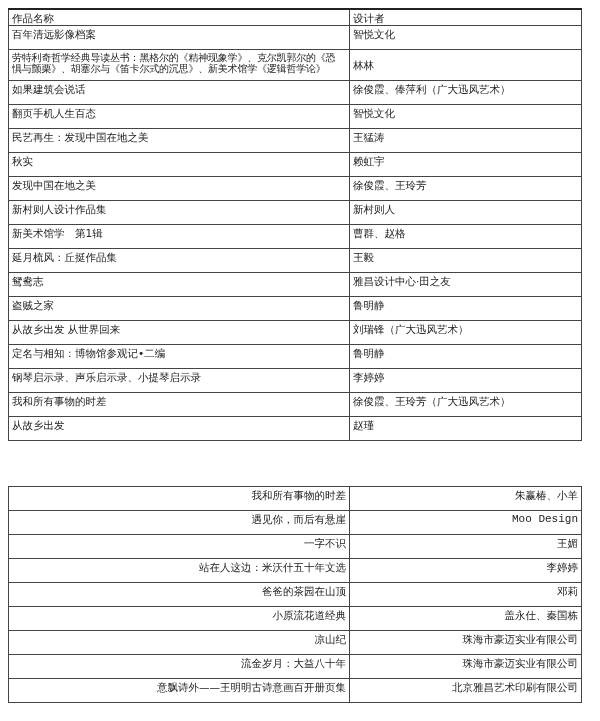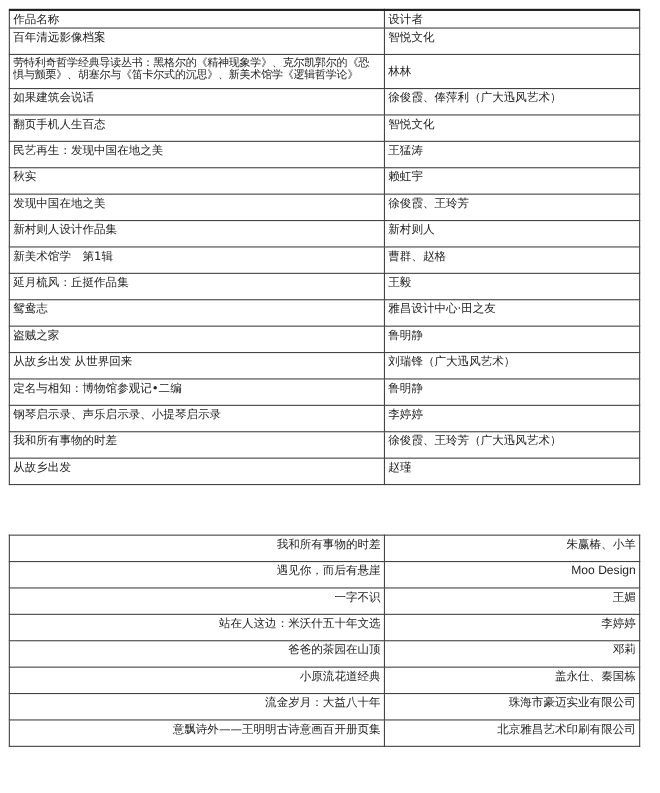--- a/index.html
+++ b/index.html
@@ -35,21 +35,21 @@
     .tbl col.c1 { width: 341px; }
     .tbl col.c2 { width: 232px; }
     #t1 { top: 8px; border-top: 2px solid #222222; }
     #t1 th { height: 12px; text-align: left; padding: 2px 3px 1px; }
     #t1 tr.body td { height: 19px; }
     #t1 tr.tall td { height: 26px; white-space: normal; }
     #t1 tr.tall td.name { line-height: 11px; font-size: 10px; letter-spacing: -0.2px; }
     #t1 tr.tall td.designer { vertical-align: middle; }
     #t2 { top: 486px; }
     #t2 tr td { height: 19px; text-align: right; }
-    .latin { font-family: Liberation Sans, sans-serif; font-size: 11px; }
+    .latin { font-family: Liberation Mono, monospace; font-size: 11px; }
   </style>
 </head>
 <body>
 
 <table id="t1" class="tbl">
   <colgroup>
       <col class="c1">
       <col class="c2">
     </colgroup>
   <thead>
@@ -154,20 +154,24 @@
       </tr>
       <tr class="body">
         <td class="name">爸爸的茶园在山顶</td>
         <td class="designer">邓莉</td>
       </tr>
       <tr class="body">
         <td class="name">小原流花道经典</td>
         <td class="designer">盖永仕、秦国栋</td>
       </tr>
       <tr class="body">
+        <td class="name">凉山纪</td>
+        <td class="designer">珠海市豪迈实业有限公司</td>
+      </tr>
+      <tr class="body">
         <td class="name">流金岁月：大益八十年</td>
         <td class="designer">珠海市豪迈实业有限公司</td>
       </tr>
       <tr class="body">
         <td class="name">意飘诗外——王明明古诗意画百开册页集</td>
         <td class="designer">北京雅昌艺术印刷有限公司</td>
       </tr>
     </tbody>
 </table>
 

